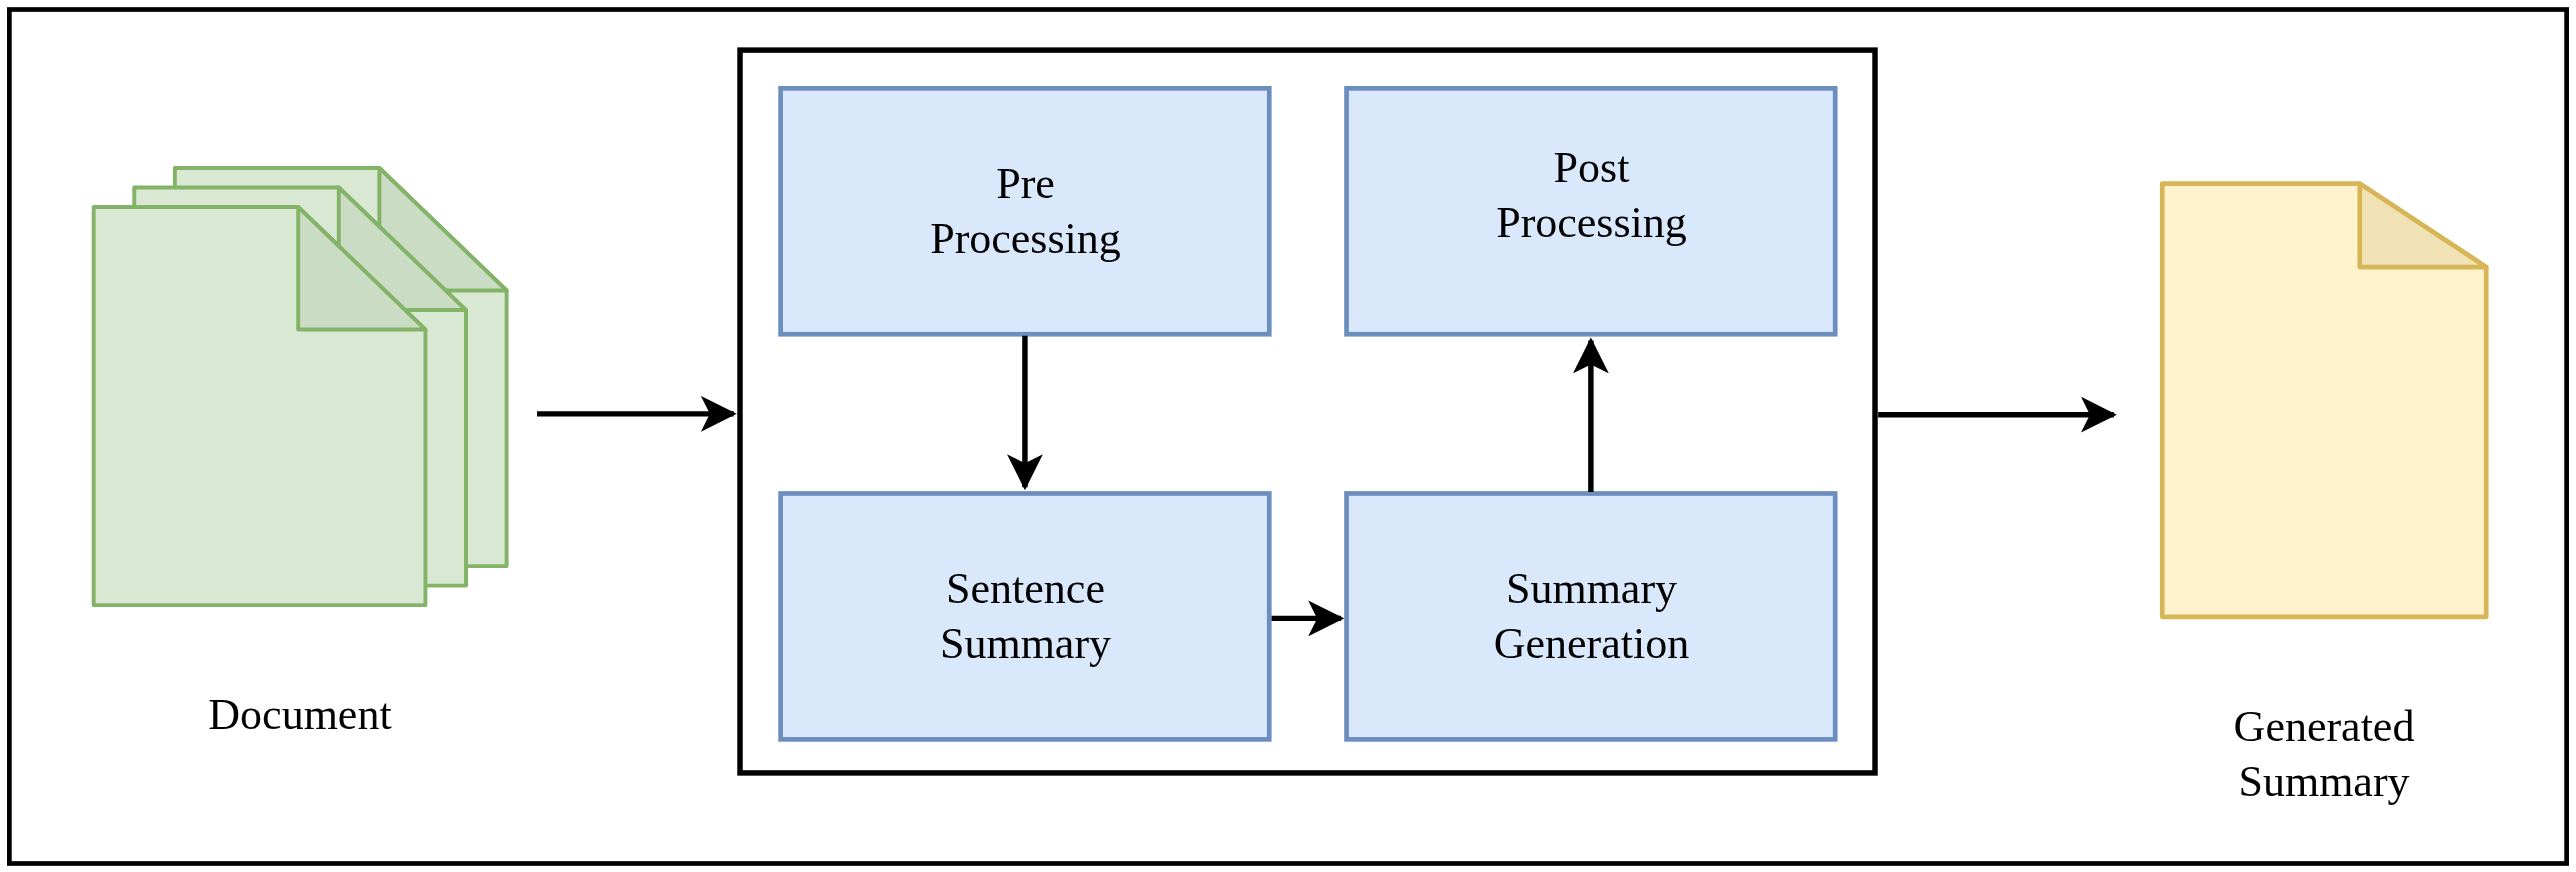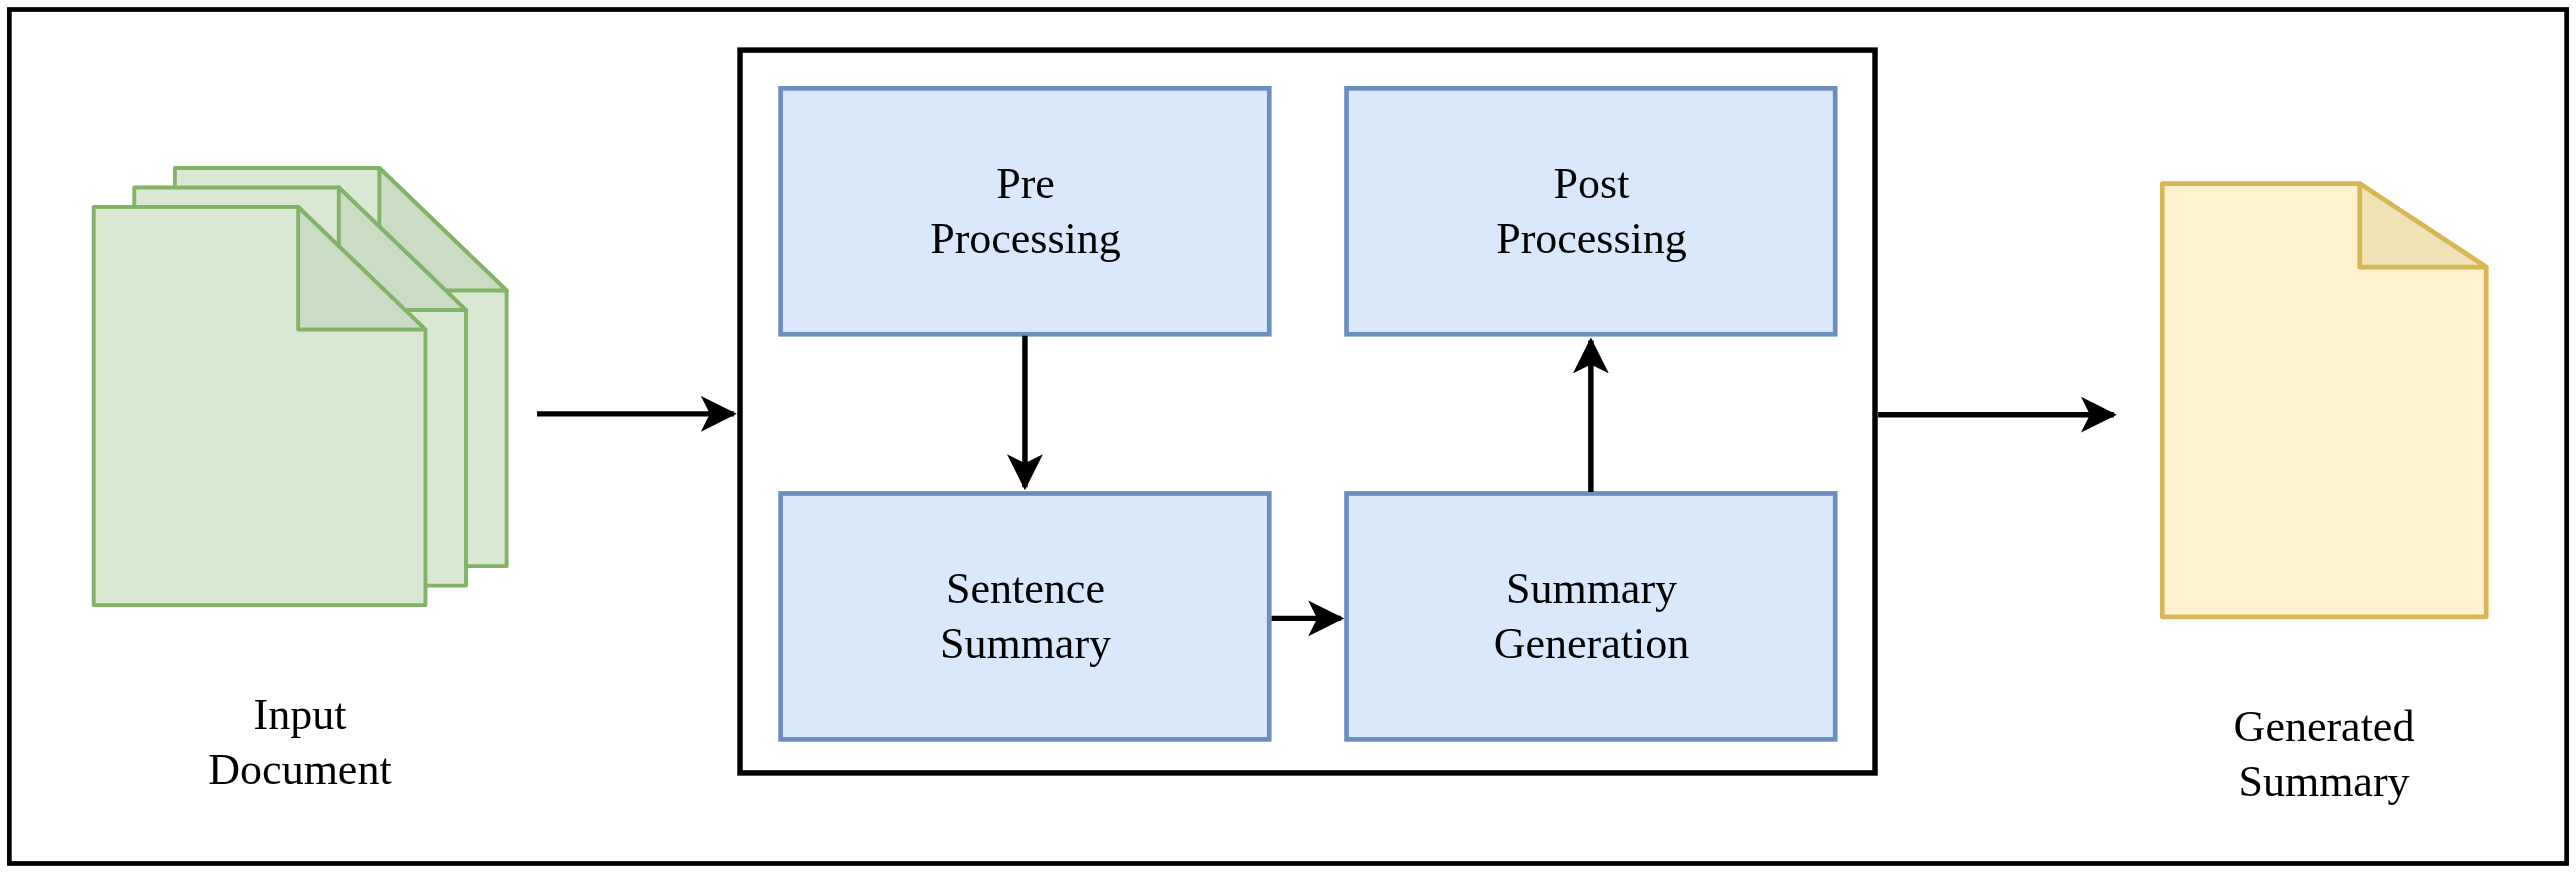--- a/index.html
+++ b/index.html
@@ -76,35 +76,34 @@
     <line class="arrow" x1="1313" y1="430" x2="1313" y2="624" marker-end="url(#arrowhead)"></line>
     <line class="arrow" x1="1629" y1="792" x2="1718" y2="792" marker-end="url(#arrowhead)"></line>
     <line class="arrow" x1="2038" y1="630" x2="2038" y2="436" marker-end="url(#arrowhead)"></line>
     <line class="arrow" x1="2406" y1="531" x2="2708" y2="531" marker-end="url(#arrowhead)"></line>
   </svg>
 
   <div class="block-lbl" style="left:781px;top:88px;width:489px;height:246px;">
     <span>Pre</span>
     <span>Processing</span>
   </div>
-  <div class="block-lbl" style="left:1347px;top:88px;width:489px;height:246px;text-align:center;">
+  <div class="block-lbl" style="left:1347px;top:72px;width:489px;height:246px;text-align:center;">
     <span>Post</span>
     <span>Processing</span>
   </div>
   <div class="block-lbl" style="left:781px;top:493px;width:489px;height:246px;">
     <span>Sentence</span>
     <span>Summary</span>
   </div>
   <div class="block-lbl" style="left:1347px;top:493px;width:489px;height:246px;">
     <span>Summary</span>
     <span>Generation</span>
   </div>
 
   <div class="lbl" style="left:105px;top:687px;width:390px;">
-    <span>Input</span>
     <span>Document</span>
   </div>
   <div class="lbl" style="left:2129px;top:699px;width:390px;text-align:center;">
     <span>Generated</span>
     <span>Summary</span>
   </div>
 
 </div>
 
 

